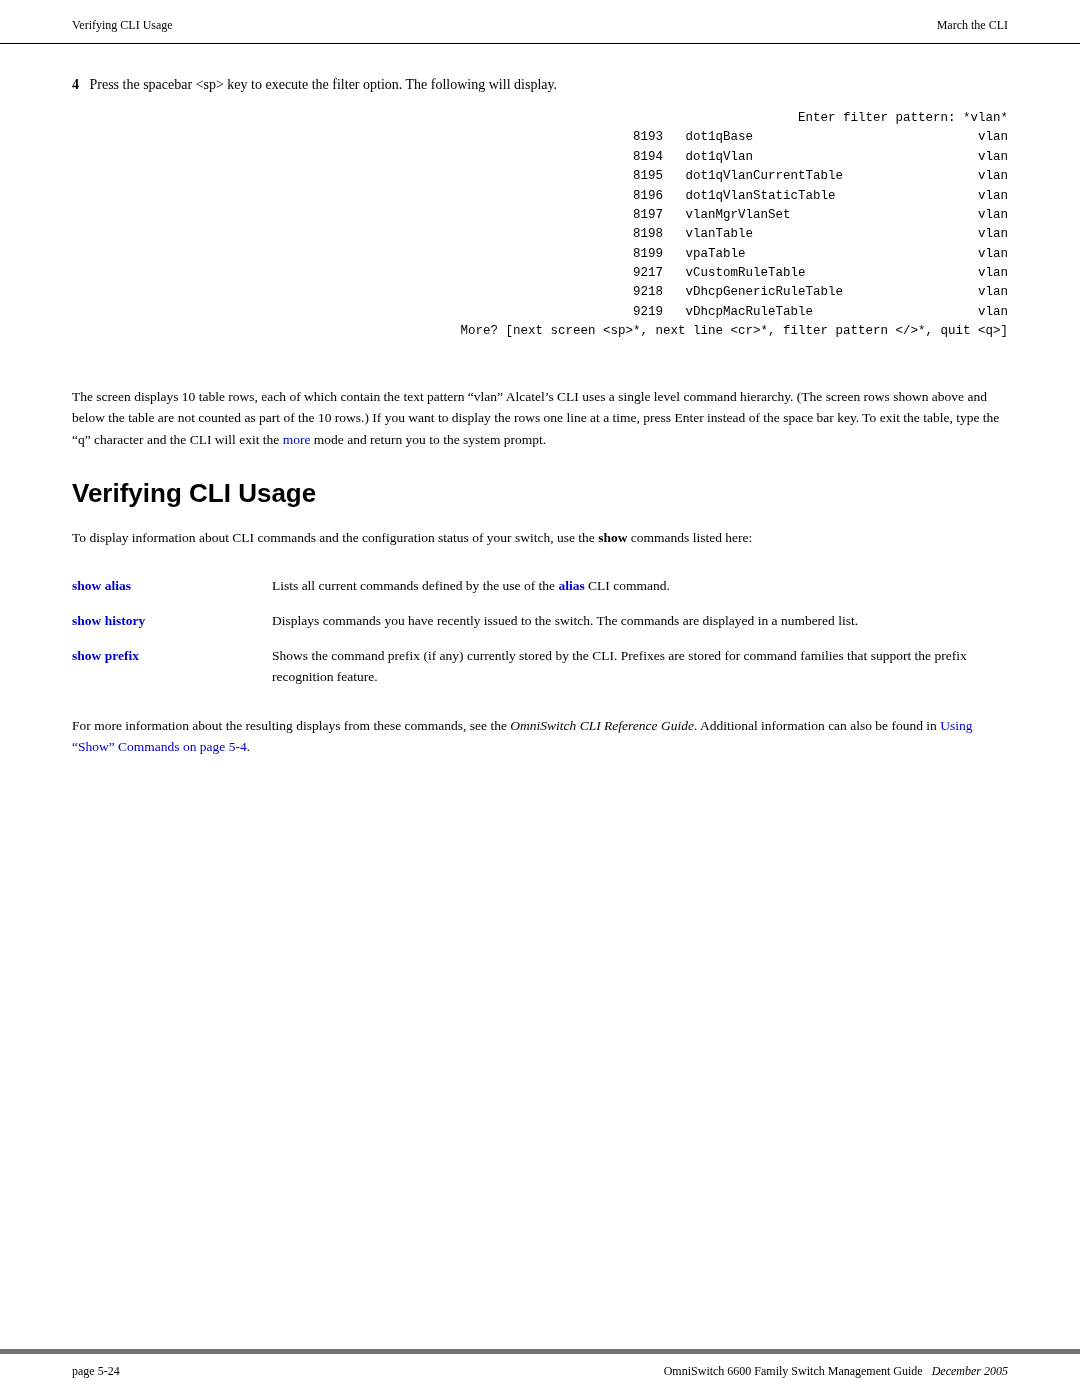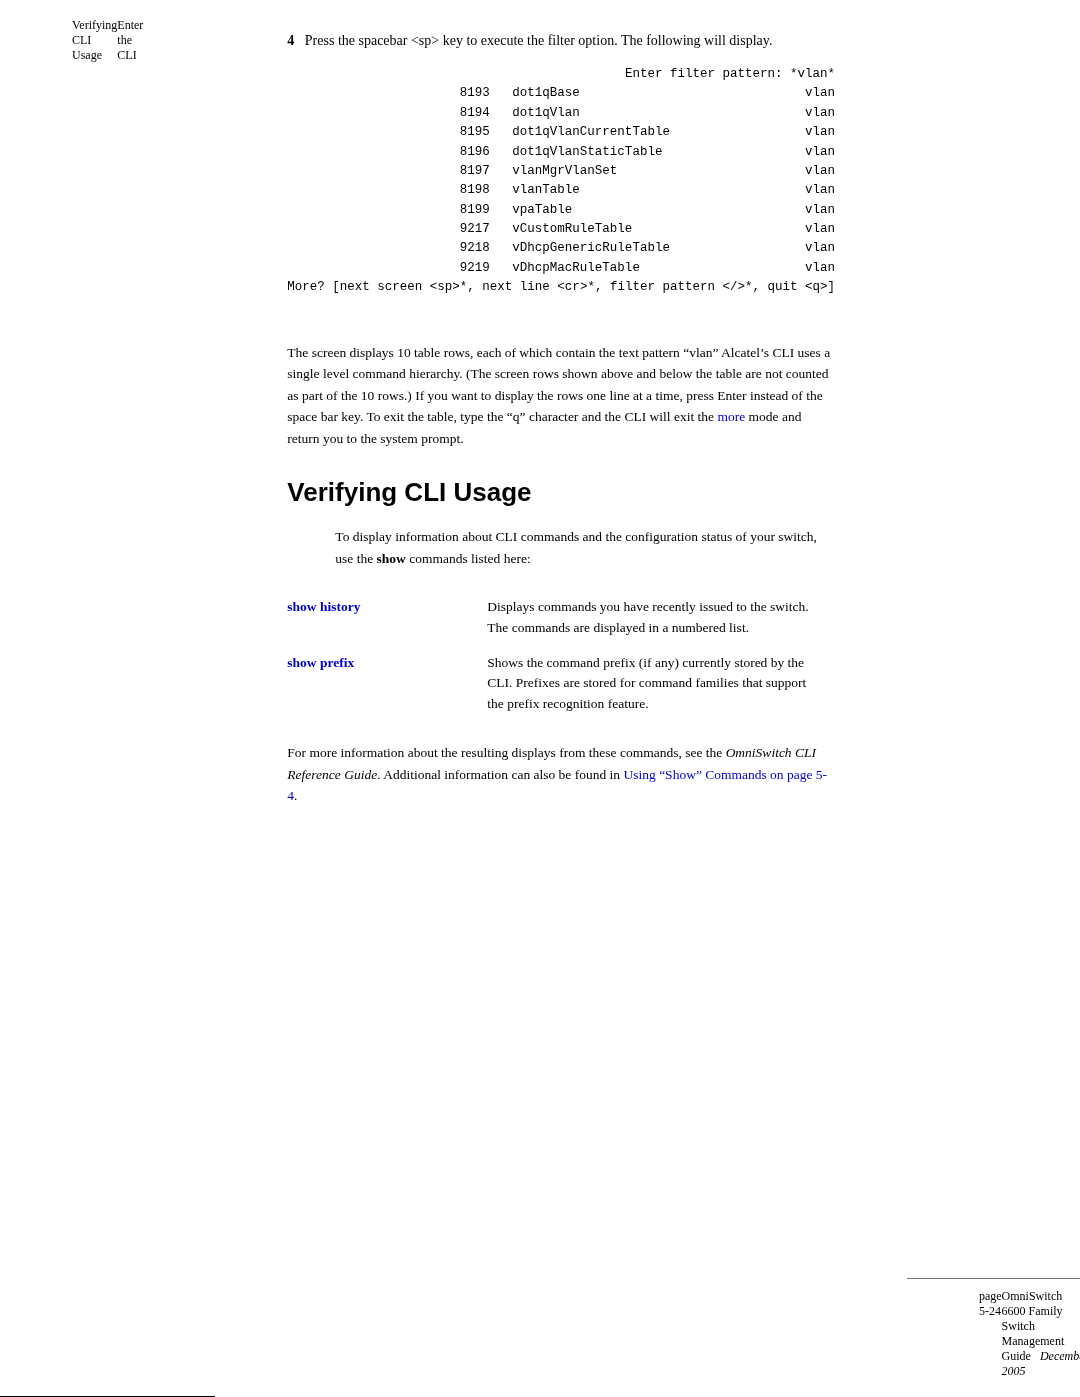--- a/index.html
+++ b/index.html
@@ -10,34 +10,35 @@
       color: #000;
       width: 1080px;
       min-height: 1397px;
       position: relative;
     }
     .page-container {
       width: 1080px;
       min-height: 1397px;
       padding: 0;
       display: flex;
+      flex-direction: column;
     }
     .header {
       display: flex;
       justify-content: space-between;
       padding: 18px 72px 10px 72px;
       font-size: 12px;
       border-bottom: 1px solid #000;
     }
     .footer {
       display: flex;
       justify-content: space-between;
       padding: 10px 72px 18px 72px;
       font-size: 12px;
-      border-top: 1px solid #737373;
+      border-top: 5px solid #737373;
       margin-top: auto;
     }
     .content {
       padding: 30px 72px 30px 72px;
       flex: 1;
     }
     .step-intro {
       margin-bottom: 14px;
       line-height: 1.5;
     }
@@ -66,21 +67,20 @@
       font-family: 'Arial', Helvetica, sans-serif;
       font-size: 26px;
       font-weight: bold;
       margin-top: 28px;
       margin-bottom: 18px;
     }
     .section-intro {
       line-height: 1.6;
       margin-bottom: 20px;
       font-size: 13.5px;
-      margin-left: 48px;
     }
     .command-table {
       width: 100%;
       border-collapse: collapse;
       margin-bottom: 20px;
     }
     .command-table tr td {
       padding: 7px 10px 7px 0;
       vertical-align: top;
       font-size: 13.5px;
@@ -106,21 +106,21 @@
       font-style: italic;
     }
   </style>
 </head>
 <body>
 
 <div class="page-container">
 
   <div class="header">
     <span>Verifying CLI Usage</span>
-    <span>Enter the CLI</span>
+    <span>March the CLI</span>
   </div>
 
   <div class="content">
 
     <p class="step-intro">
       <span class="step-number">4</span>
       <span>&nbsp;&nbsp;<span>Press the spacebar &lt;sp&gt; key to execute the filter option. The following will display.</span></span>
     </p>
 
     <div class="code-block">Enter filter pattern: *vlan*
@@ -142,20 +142,24 @@
 
     <h1 class="section-title">Verifying CLI Usage</h1>
 
     <p class="section-intro">
       To display information about CLI commands and the configuration status of your switch, use the <strong>show</strong> commands listed here:
     </p>
 
     <table class="command-table">
       <tbody>
         <tr>
+          <td><a class="cmd-link" href="#">show alias</a></td>
+          <td>Lists all current commands defined by the use of the <a class="inline-link" href="#"><strong>alias</strong></a> CLI command.</td>
+        </tr>
+        <tr>
           <td><a class="cmd-link" href="#">show history</a></td>
           <td>Displays commands you have recently issued to the switch. The commands are displayed in a numbered list.</td>
         </tr>
         <tr>
           <td><a class="cmd-link" href="#">show prefix</a></td>
           <td>Shows the command prefix (if any) currently stored by the CLI. Prefixes are stored for command families that support the prefix recognition feature.</td>
         </tr>
       </tbody>
     </table>
 

